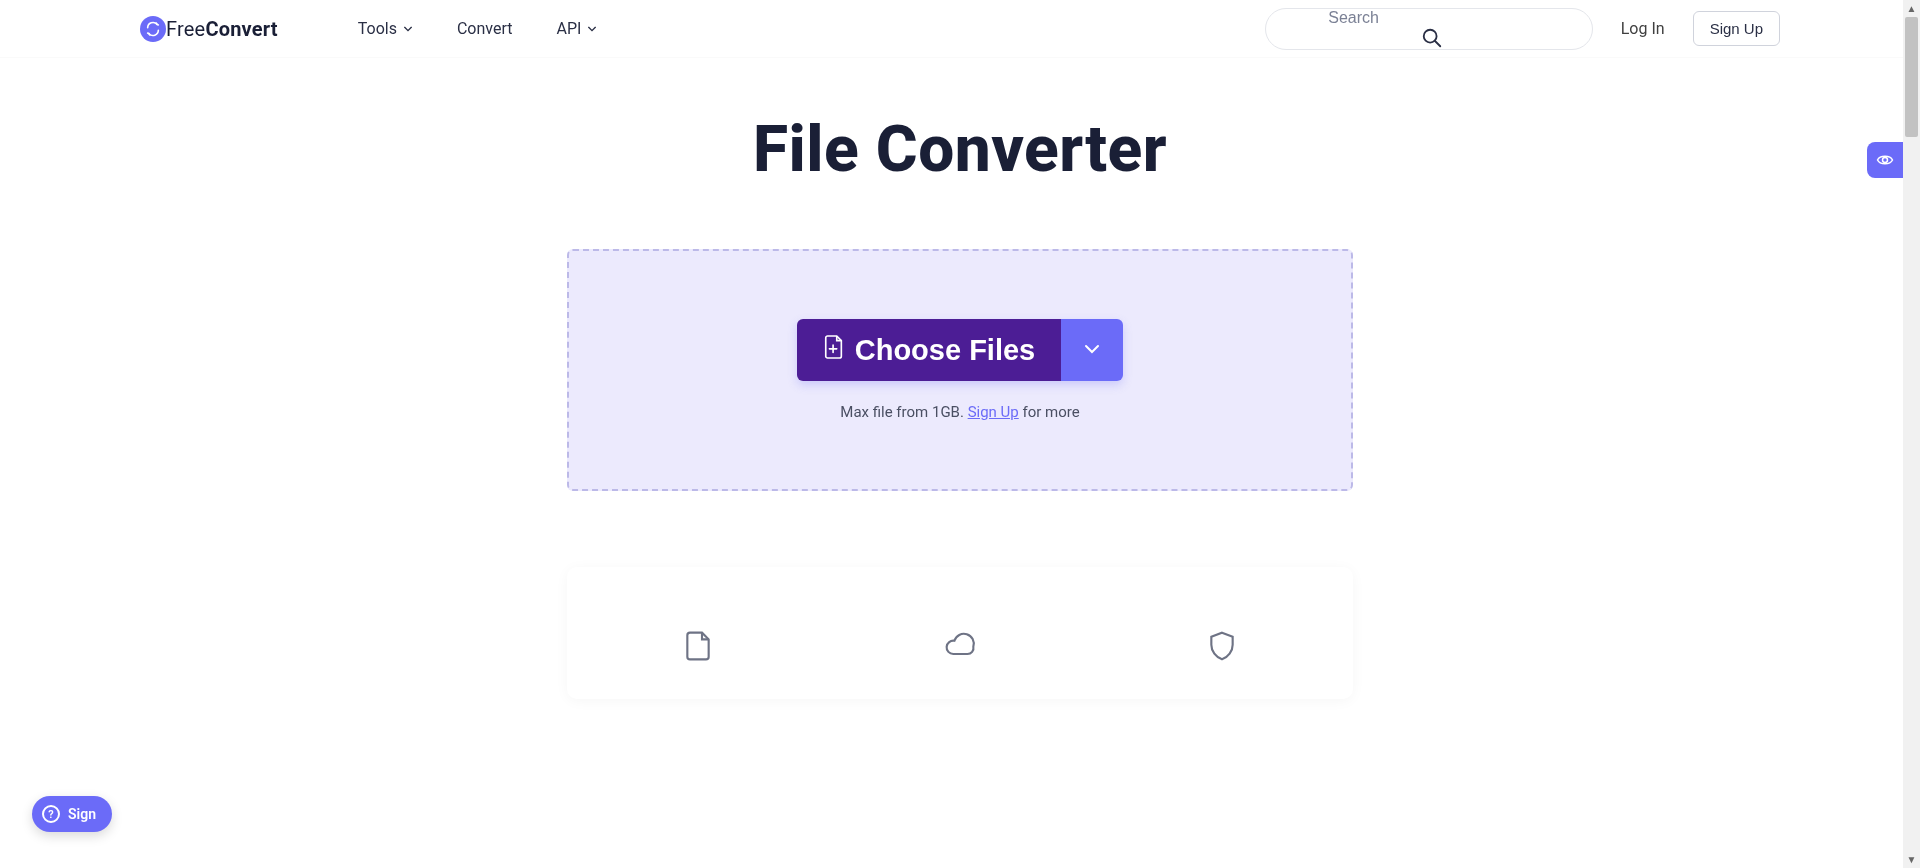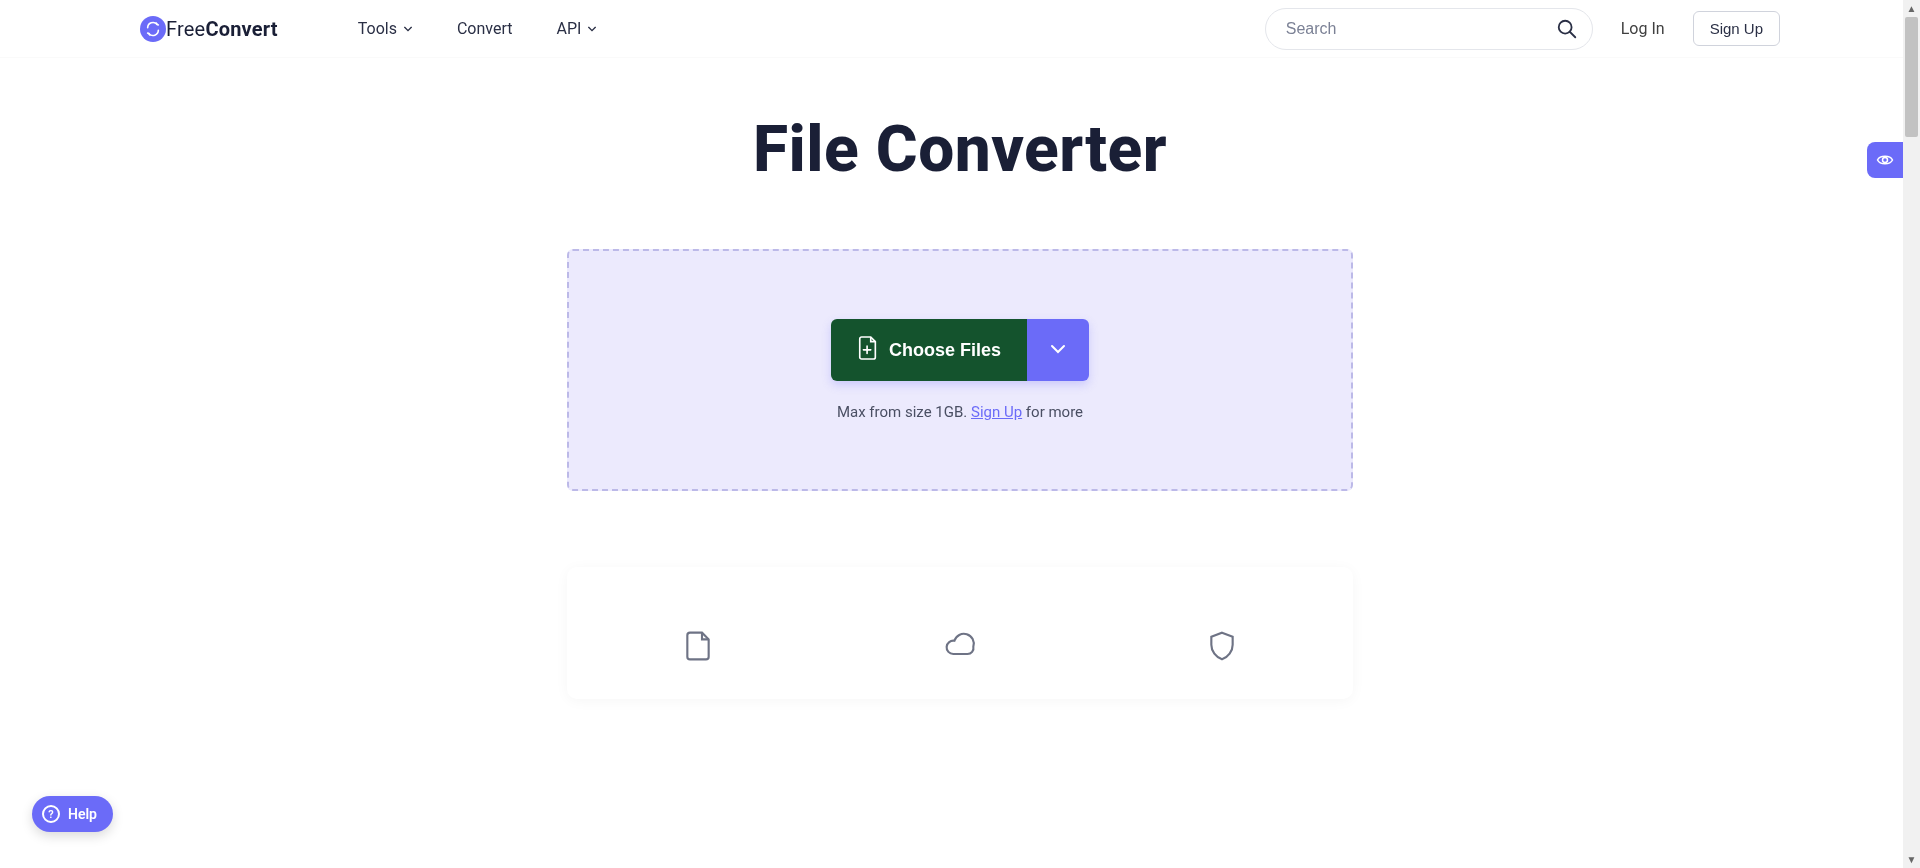--- a/index.html
+++ b/index.html
@@ -68,20 +68,21 @@
   }
   .search {
     display: flex;
     align-items: center;
     background: #ffffff;
     border: 1px solid #e4e6eb;
     border-radius: 24px;
     height: 42px;
     width: 328px;
     padding: 0 14px 0 20px;
+    flex-direction: column;
   }
   .search input {
     border: none;
     outline: none;
     flex: 1;
     font-size: 16px;
     color: #6b7280;
     background: transparent;
   }
   .search input::placeholder { color: #7b8195; }
@@ -142,27 +143,27 @@
   }
   .choose {
     display: flex;
     align-items: stretch;
     height: 62px;
     border-radius: 6px;
     overflow: hidden;
     box-shadow: 0 4px 10px rgba(107,107,248,0.25);
   }
   .choose-main {
-    background: #14532d;
+    background: #4c1d95;
     color: #ffffff;
     display: flex;
     align-items: center;
     gap: 10px;
     padding: 0 26px;
-    font-size: 18px;
+    font-size: 29px;
     font-weight: 700;
     cursor: pointer;
     border:none;
   }
   .choose-arrow {
     background: #6b6bf8;
     border-left: 1px solid rgba(255,255,255,0.55);
     width: 62px;
     display: flex;
     align-items: center;
@@ -347,21 +348,21 @@
       </button>
       <button class="choose-arrow">
         <span class="chev-white">
           <svg viewBox="0 0 18 18">
               <path d="M3 6l6 6 6-6" stroke="#fff" stroke-width="2" fill="none" stroke-linecap="round"></path>
             </svg>
         </span>
       </button>
     </div>
     <div class="size-note">
-      <span>Max from size 1GB. </span><a>Sign Up</a><span> for more</span>
+      <span>Max file from 1GB. </span><a>Sign Up</a><span> for more</span>
     </div>
   </div>
 </div>
 
 <div class="feature-wrapper">
   <div class="feature-card">
     <span class="feat-icon">
       <svg viewBox="0 0 24 24">
           <path d="M6 2h9l5 5v13a2 2 0 0 1-2 2H6a2 2 0 0 1-2-2V4a2 2 0 0 1 2-2z"></path>
           <path d="M15 2v5h5"></path>
@@ -375,21 +376,21 @@
     <span class="feat-icon">
       <svg viewBox="0 0 24 24">
           <path d="M12 2l8 3v6c0 5-3.4 9.4-8 11-4.6-1.6-8-6-8-11V5l8-3z"></path>
         </svg>
     </span>
   </div>
 </div>
 
 <div class="help-btn">
   <span class="qmark">?</span>
-  <span>Help</span>
+  <span>Sign</span>
 </div>
 
 <div class="float-widget">
   <svg viewBox="0 0 24 24">
       <path d="M3 12c3-6 15-6 18 0-3 6-15 6-18 0z"></path>
       <circle cx="12" cy="12" r="3"></circle>
     </svg>
 </div>
 
 <div class="scrollbar">

